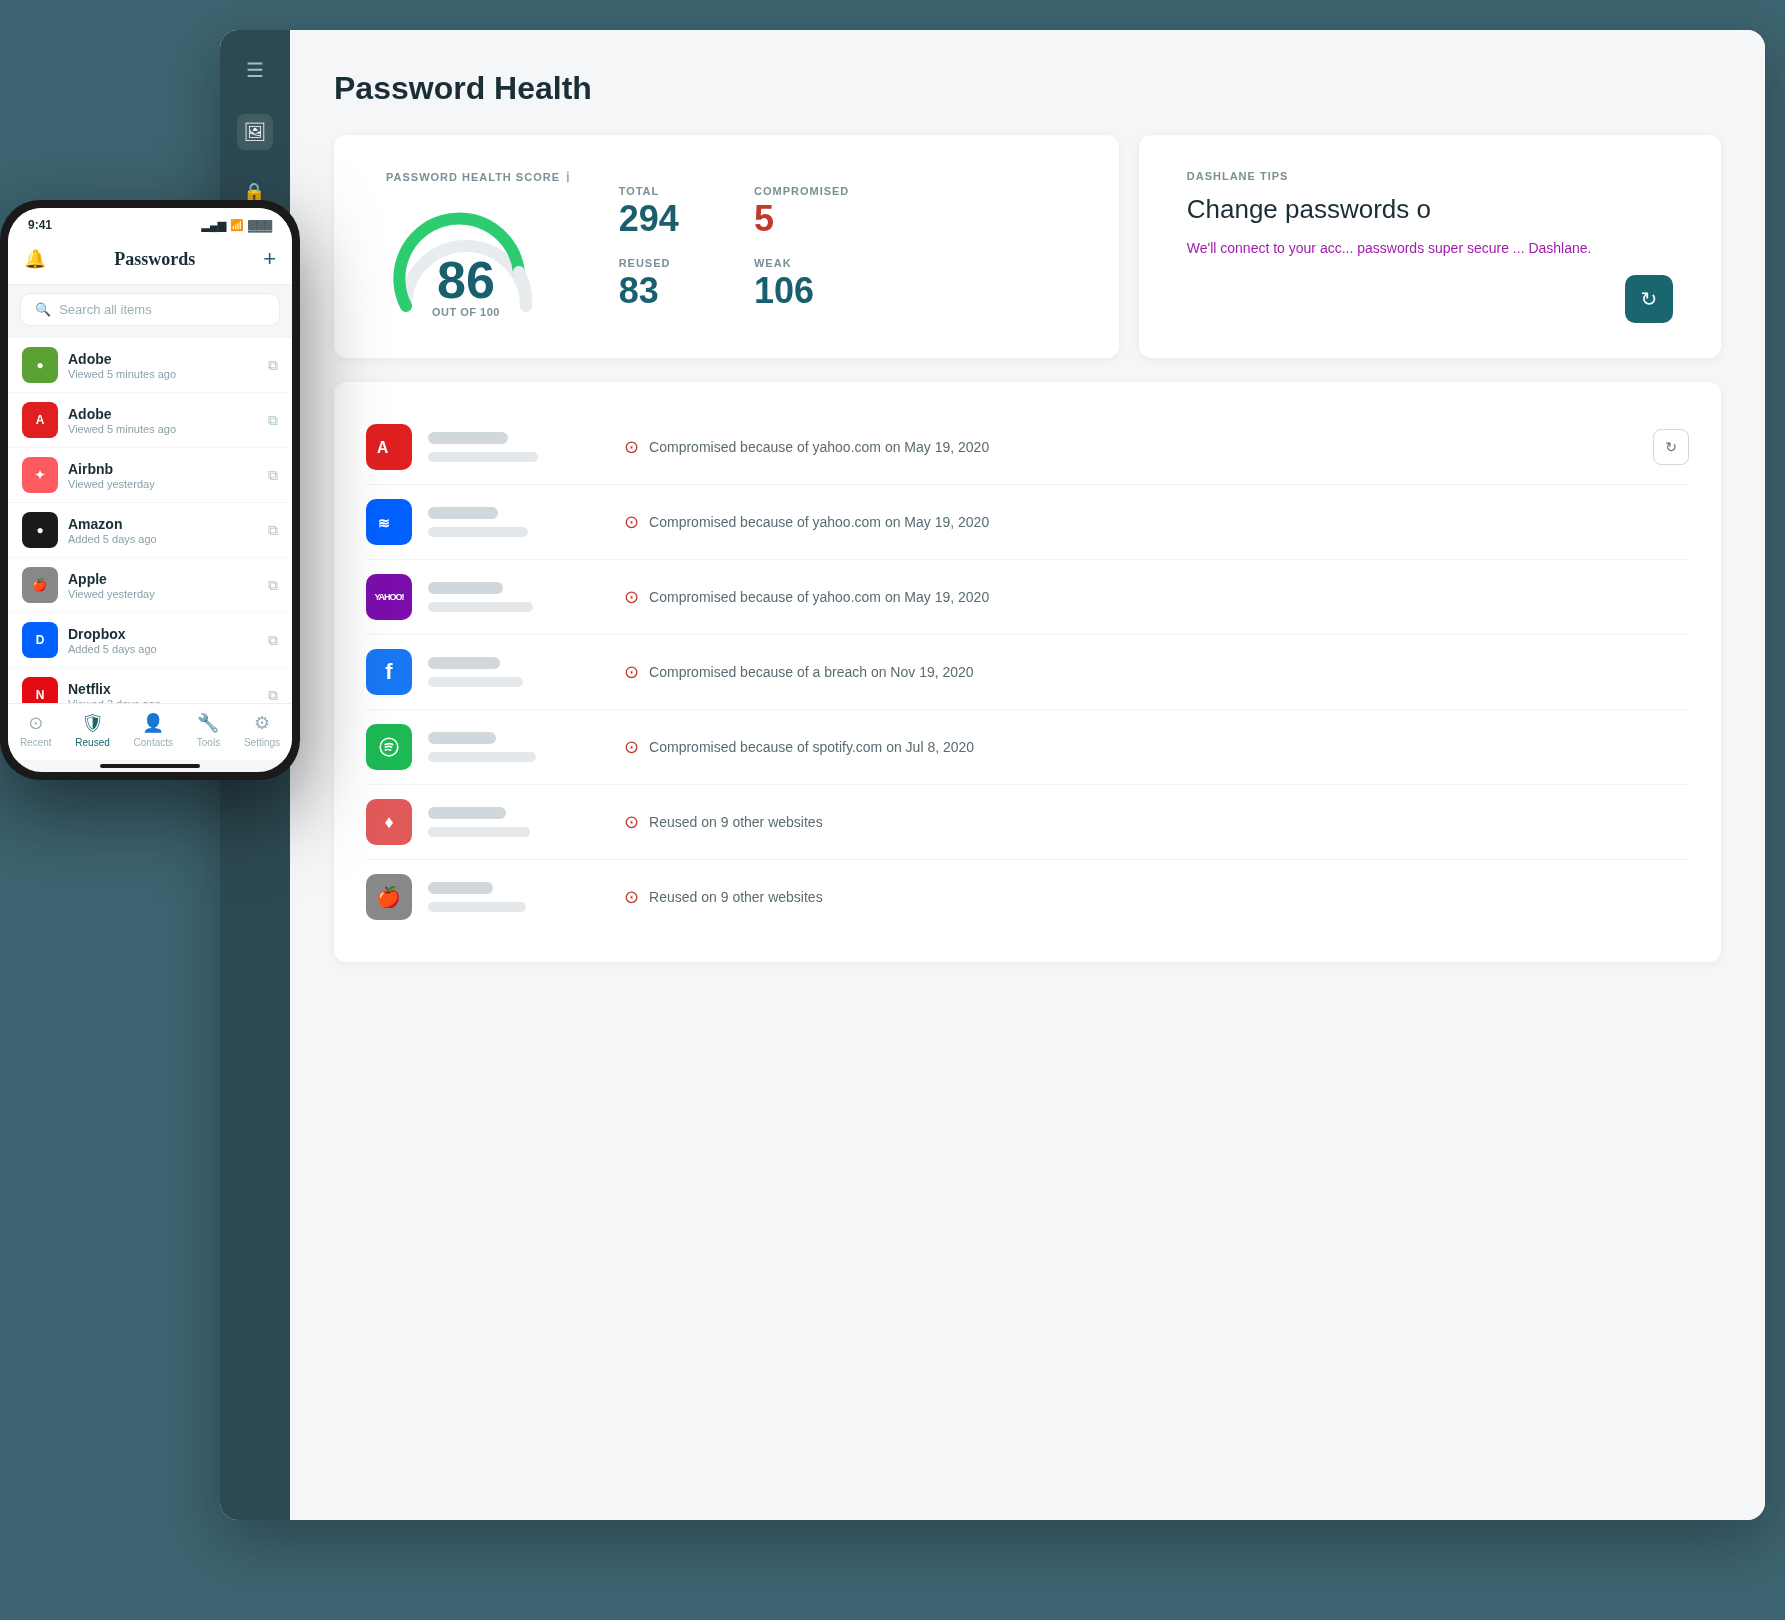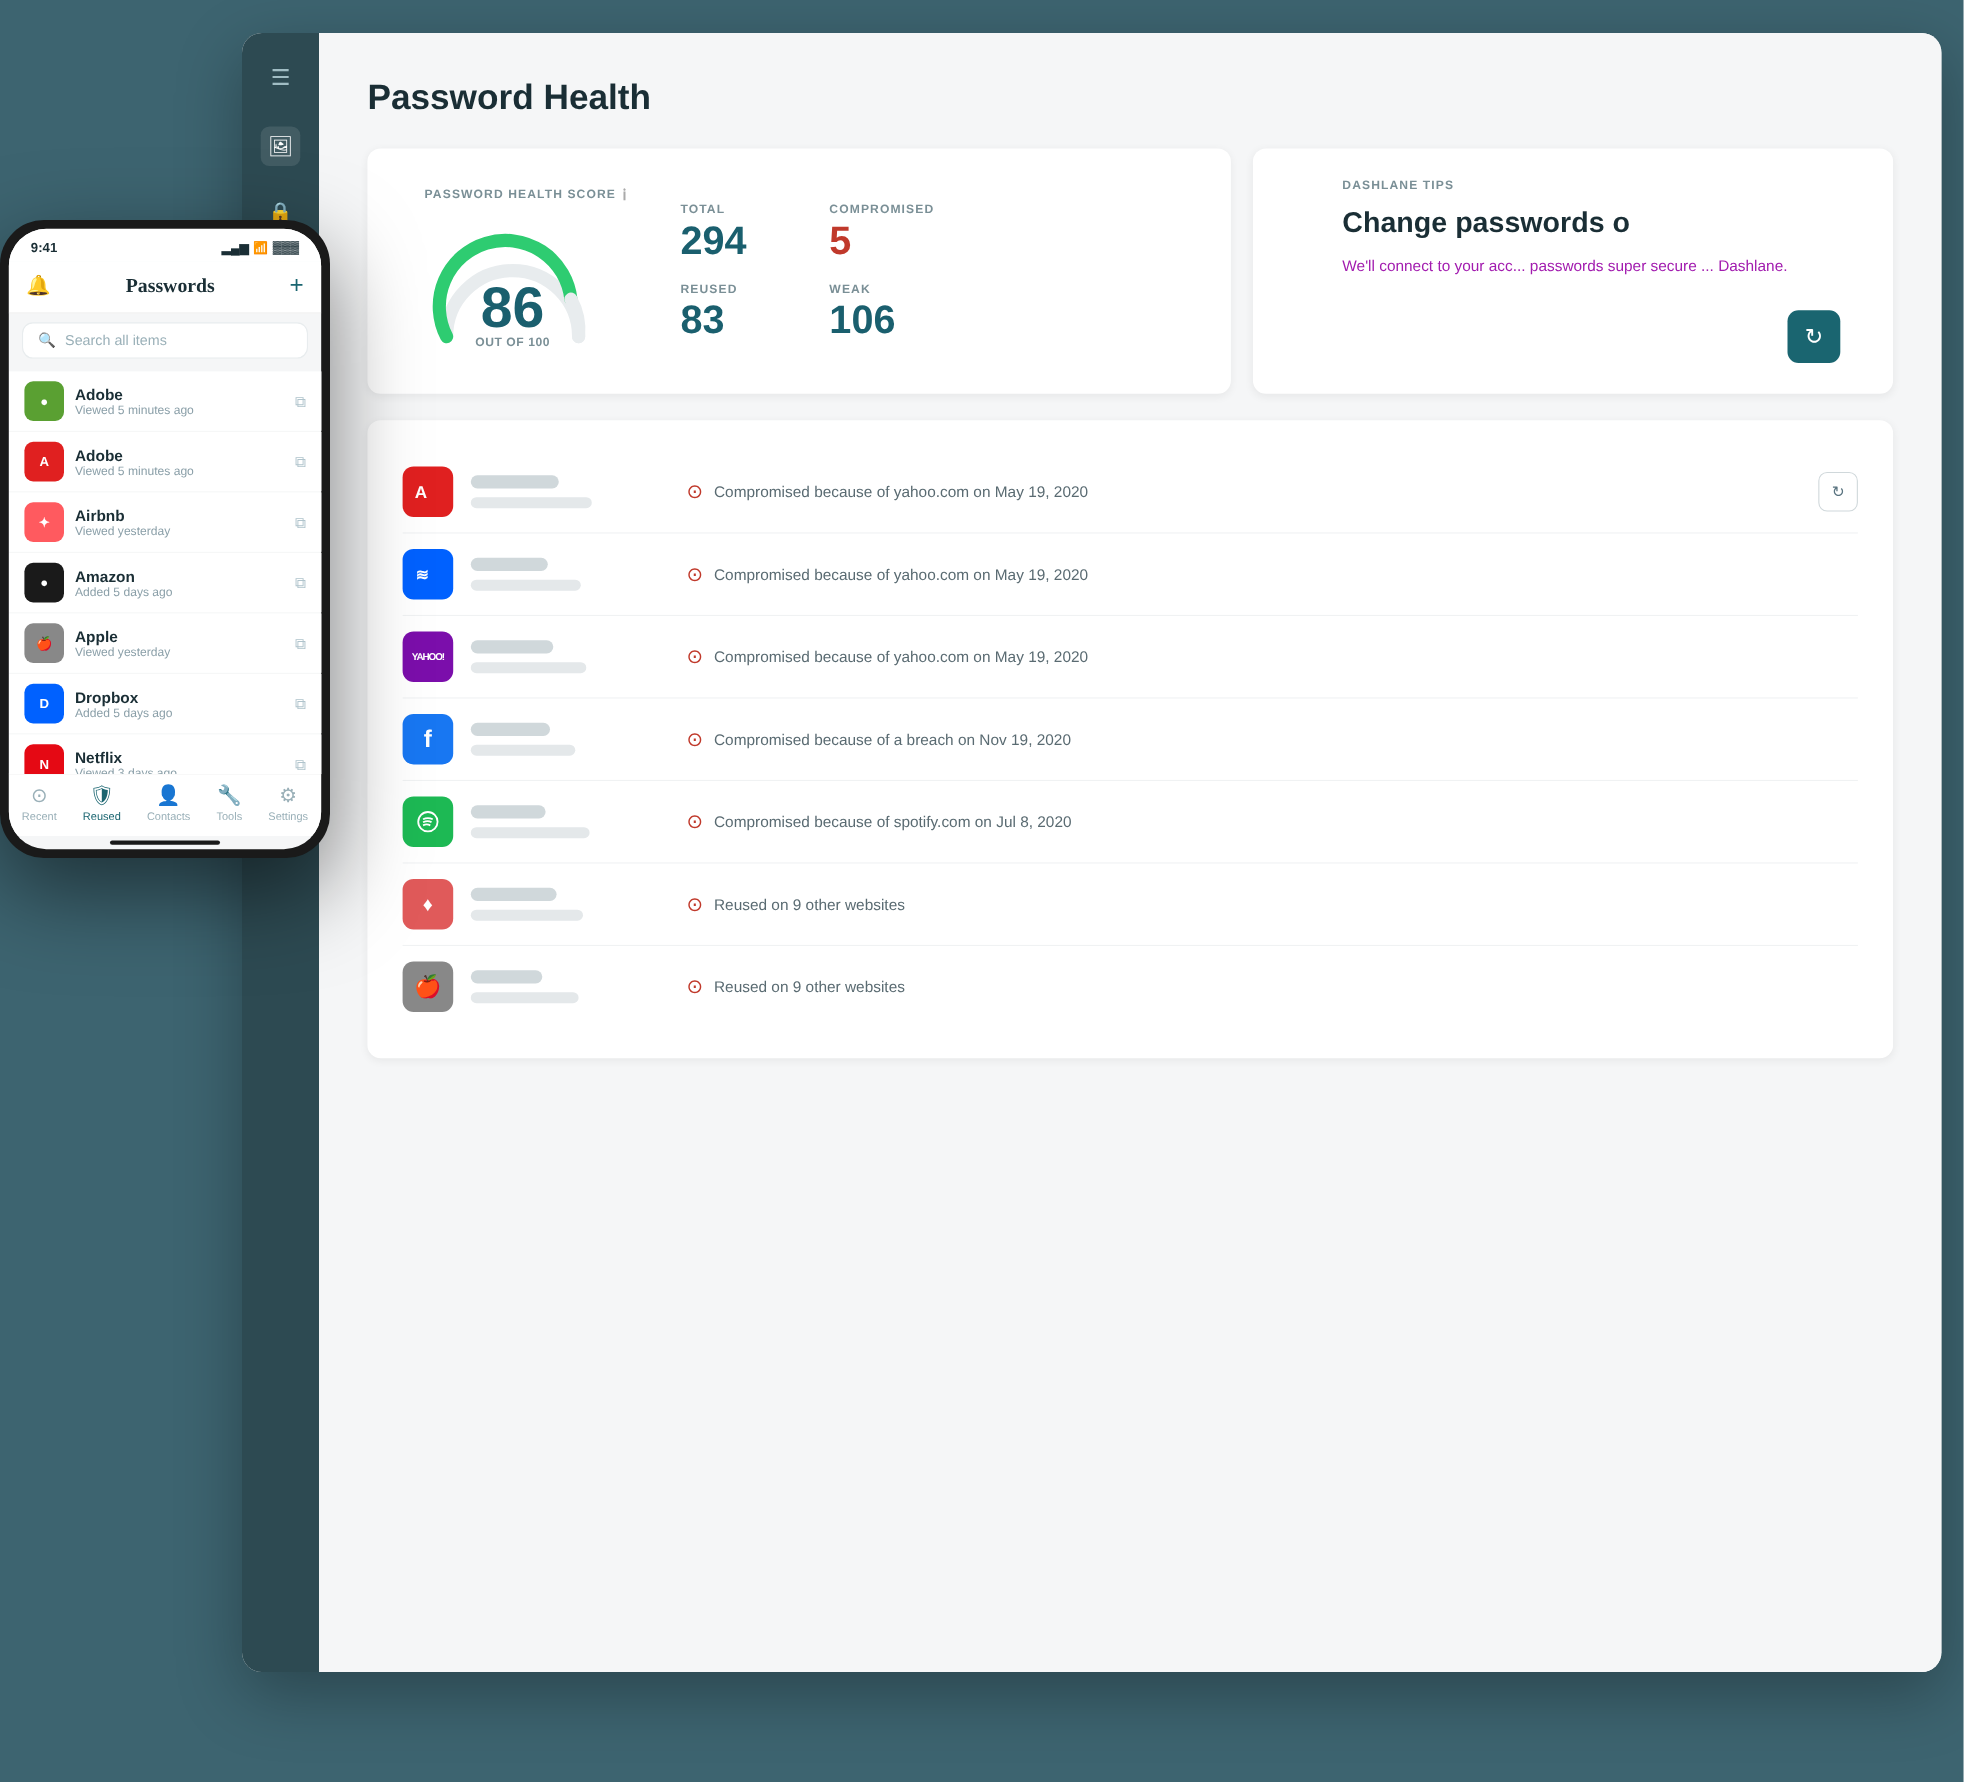--- a/index.html
+++ b/index.html
@@ -166,36 +166,36 @@
       color: #c0392b;
     }
 
     .tips-card {
       background: white;
       border-radius: 12px;
       padding: 28px 48px;
       flex: 1;
       box-shadow: 0 2px 8px rgba(0,0,0,0.06);
       display: flex;
-      flex-direction: row;
-      justify-content: flex-end;
+      flex-direction: column;
+      justify-content: center;
       overflow: hidden;
     }
 
     .tips-label {
       font-size: 11px;
       font-weight: 700;
       letter-spacing: 1px;
       color: #7a8f96;
       margin-bottom: 12px;
     }
 
     .tips-title {
       font-size: 26px;
-      font-weight: 700;
+      font-weight: 400;
       color: #1a2e35;
       margin-bottom: 12px;
     }
 
     .tips-desc {
       font-size: 14px;
       color: #a21caf;
       line-height: 1.6;
       flex: 1;
     }

